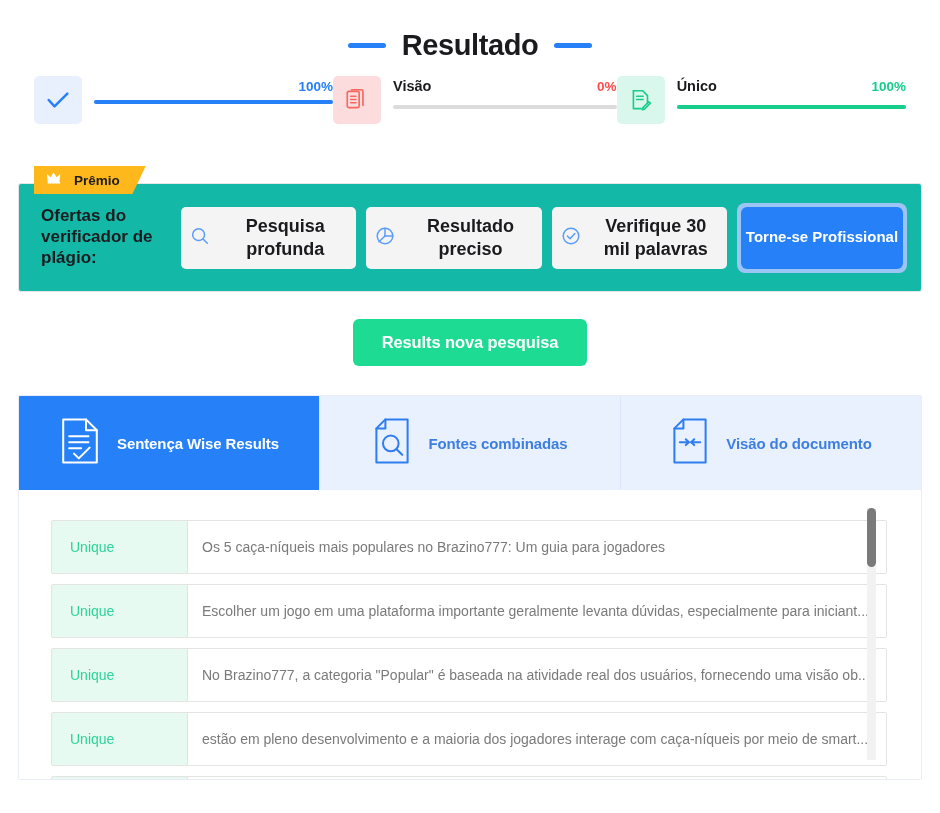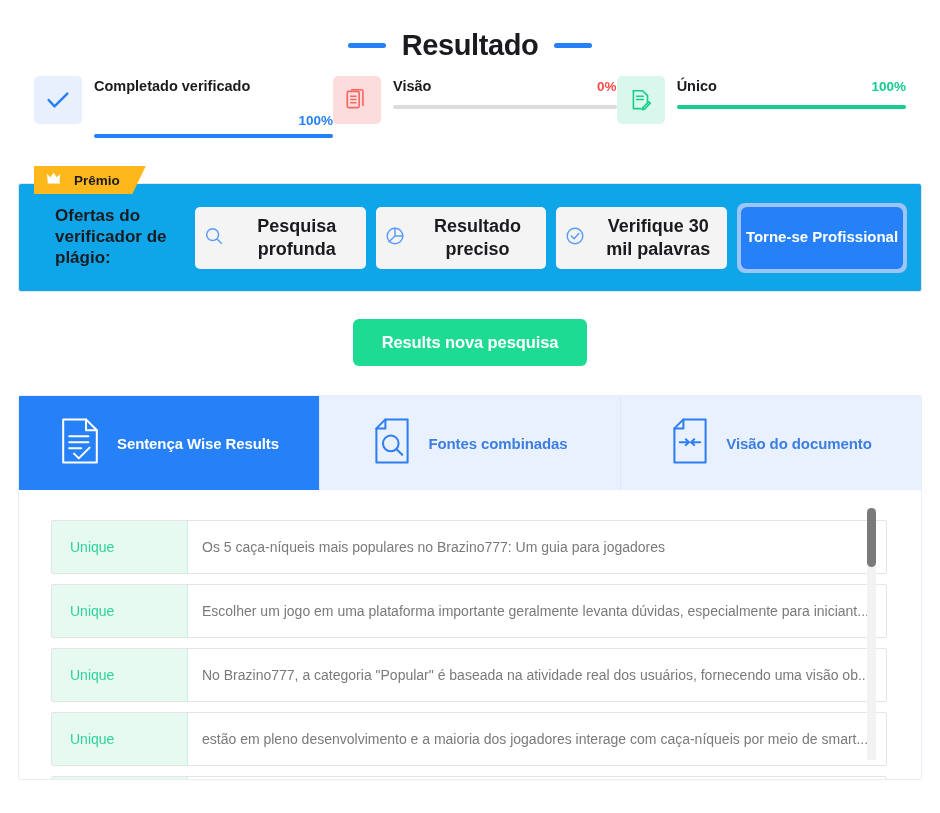--- a/index.html
+++ b/index.html
@@ -64,22 +64,22 @@
   .offers-wrap { position: relative; margin: 17px 18px 0 18px; }
   .ribbon {
     position: absolute; top: -17px; left: 16px;
     height: 28px; background: #ffb81c;
     display: flex; align-items: center; gap: 8px;
     padding: 0 26px 0 12px; z-index: 3;
     clip-path: polygon(0 0, 100% 0, 88% 100%, 0 100%);
   }
   .ribbon-label { font-size: 13.5px; font-weight: bold; color: #1b1b1f; }
   .offers-card {
-    border: 1px solid #e6e6e6; border-radius: 3px; background: #0ea5e9;
-    padding: 15px 14px 15px 26px;
+    border: 1px solid #e6e6e6; border-radius: 3px; background: #14b8a6;
+    padding: 15px 14px 15px 12px;
     display: flex; align-items: center; gap: 10px; height: 109px;
   }
   .offers-title {
     font-size: 17px; font-weight: bold; color: #1b1b1f;
     line-height: 1.22; width: 140px; flex: none; padding-left: 10px;
   }
   .offer {
     flex: 1; height: 62px; background: #f4f4f4; border-radius: 5px;
     display: flex; align-items: center; justify-content: center; gap: 11px;
     padding: 0 8px;
@@ -166,21 +166,20 @@
 
   <div class="stats">
 
     <div class="stat completed">
       <div class="stat-icon ic-blue">
         <svg width="28" height="28" viewBox="0 0 24 24" fill="none" stroke="#2680f7" stroke-width="2.1" stroke-linecap="round" stroke-linejoin="round">
             <polyline points="4,12 9,17.5 20,6.5"></polyline>
           </svg>
       </div>
       <div class="stat-body">
-        <div class="stat-label">Completado verificado</div>
         <div class="pct-line"><span class="stat-pct pct-blue">100%</span></div>
         <div class="bar">
             <div class="fill fill-blue" style="width:100%"></div>
           </div>
       </div>
     </div>
 
     <div class="stat plagio">
       <div class="stat-icon ic-red">
         <svg width="26" height="26" viewBox="0 0 24 24" fill="none" stroke="#f8675f" stroke-width="1.5" stroke-linecap="round" stroke-linejoin="round">

